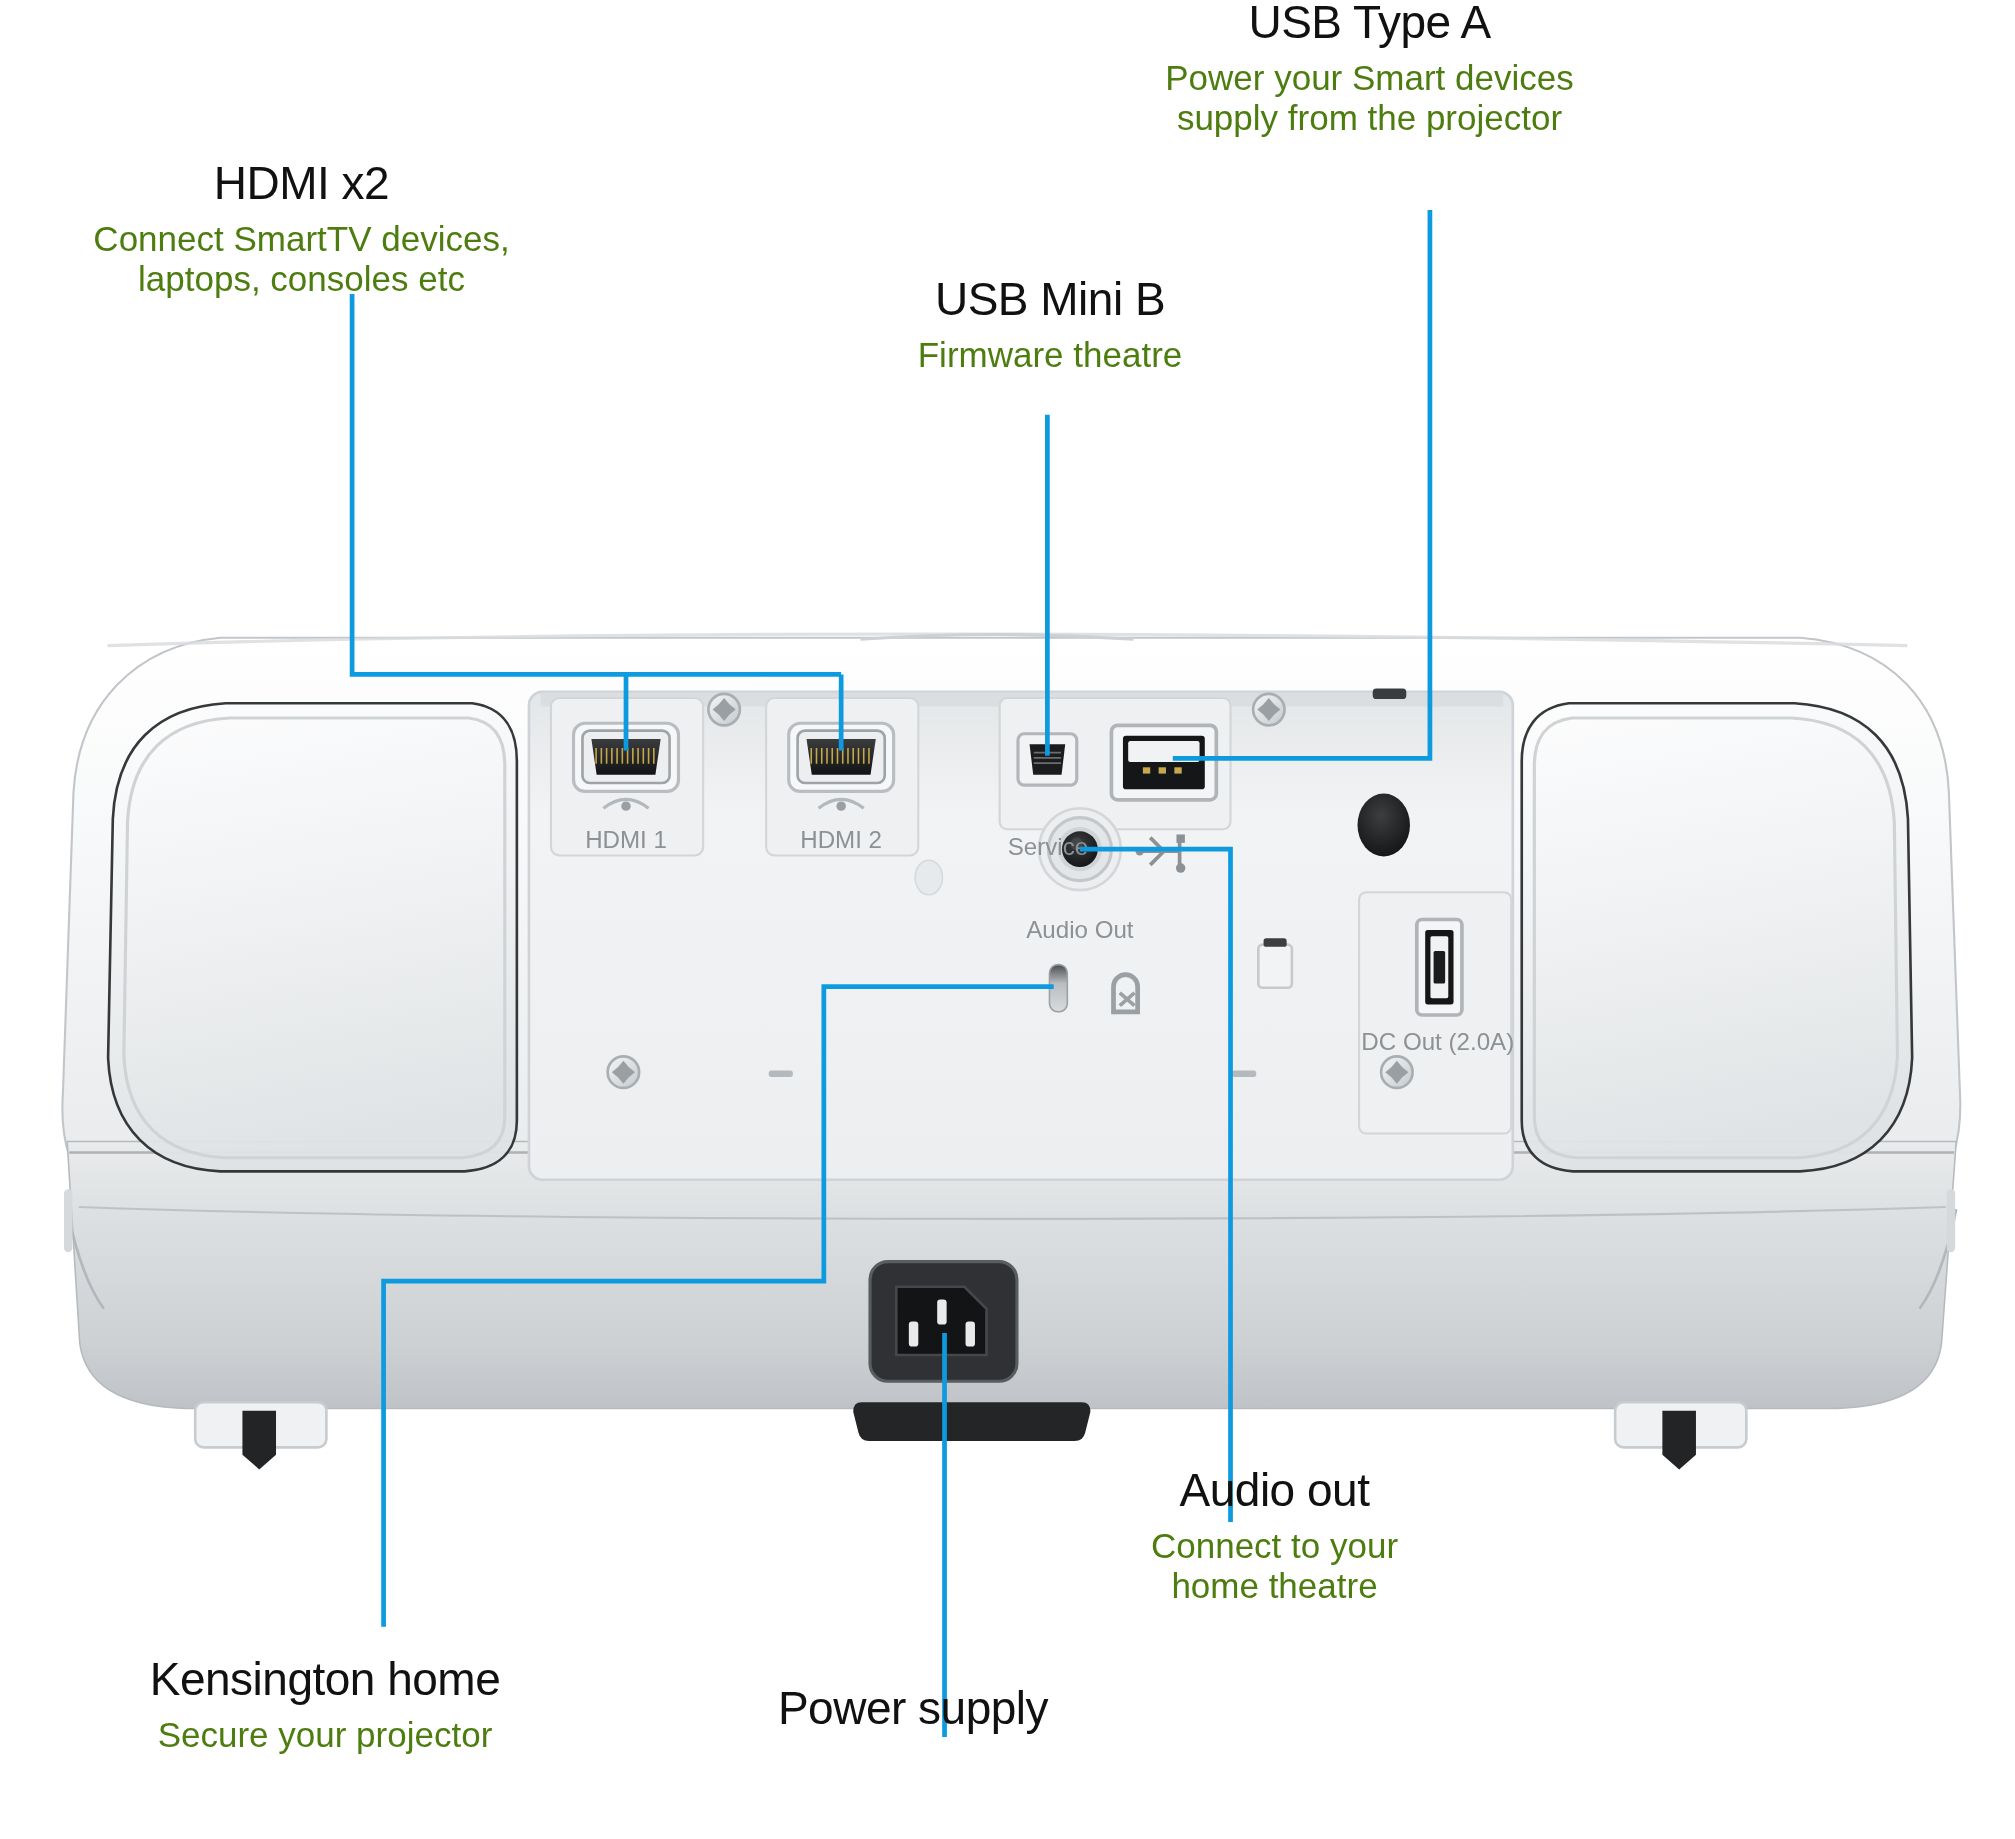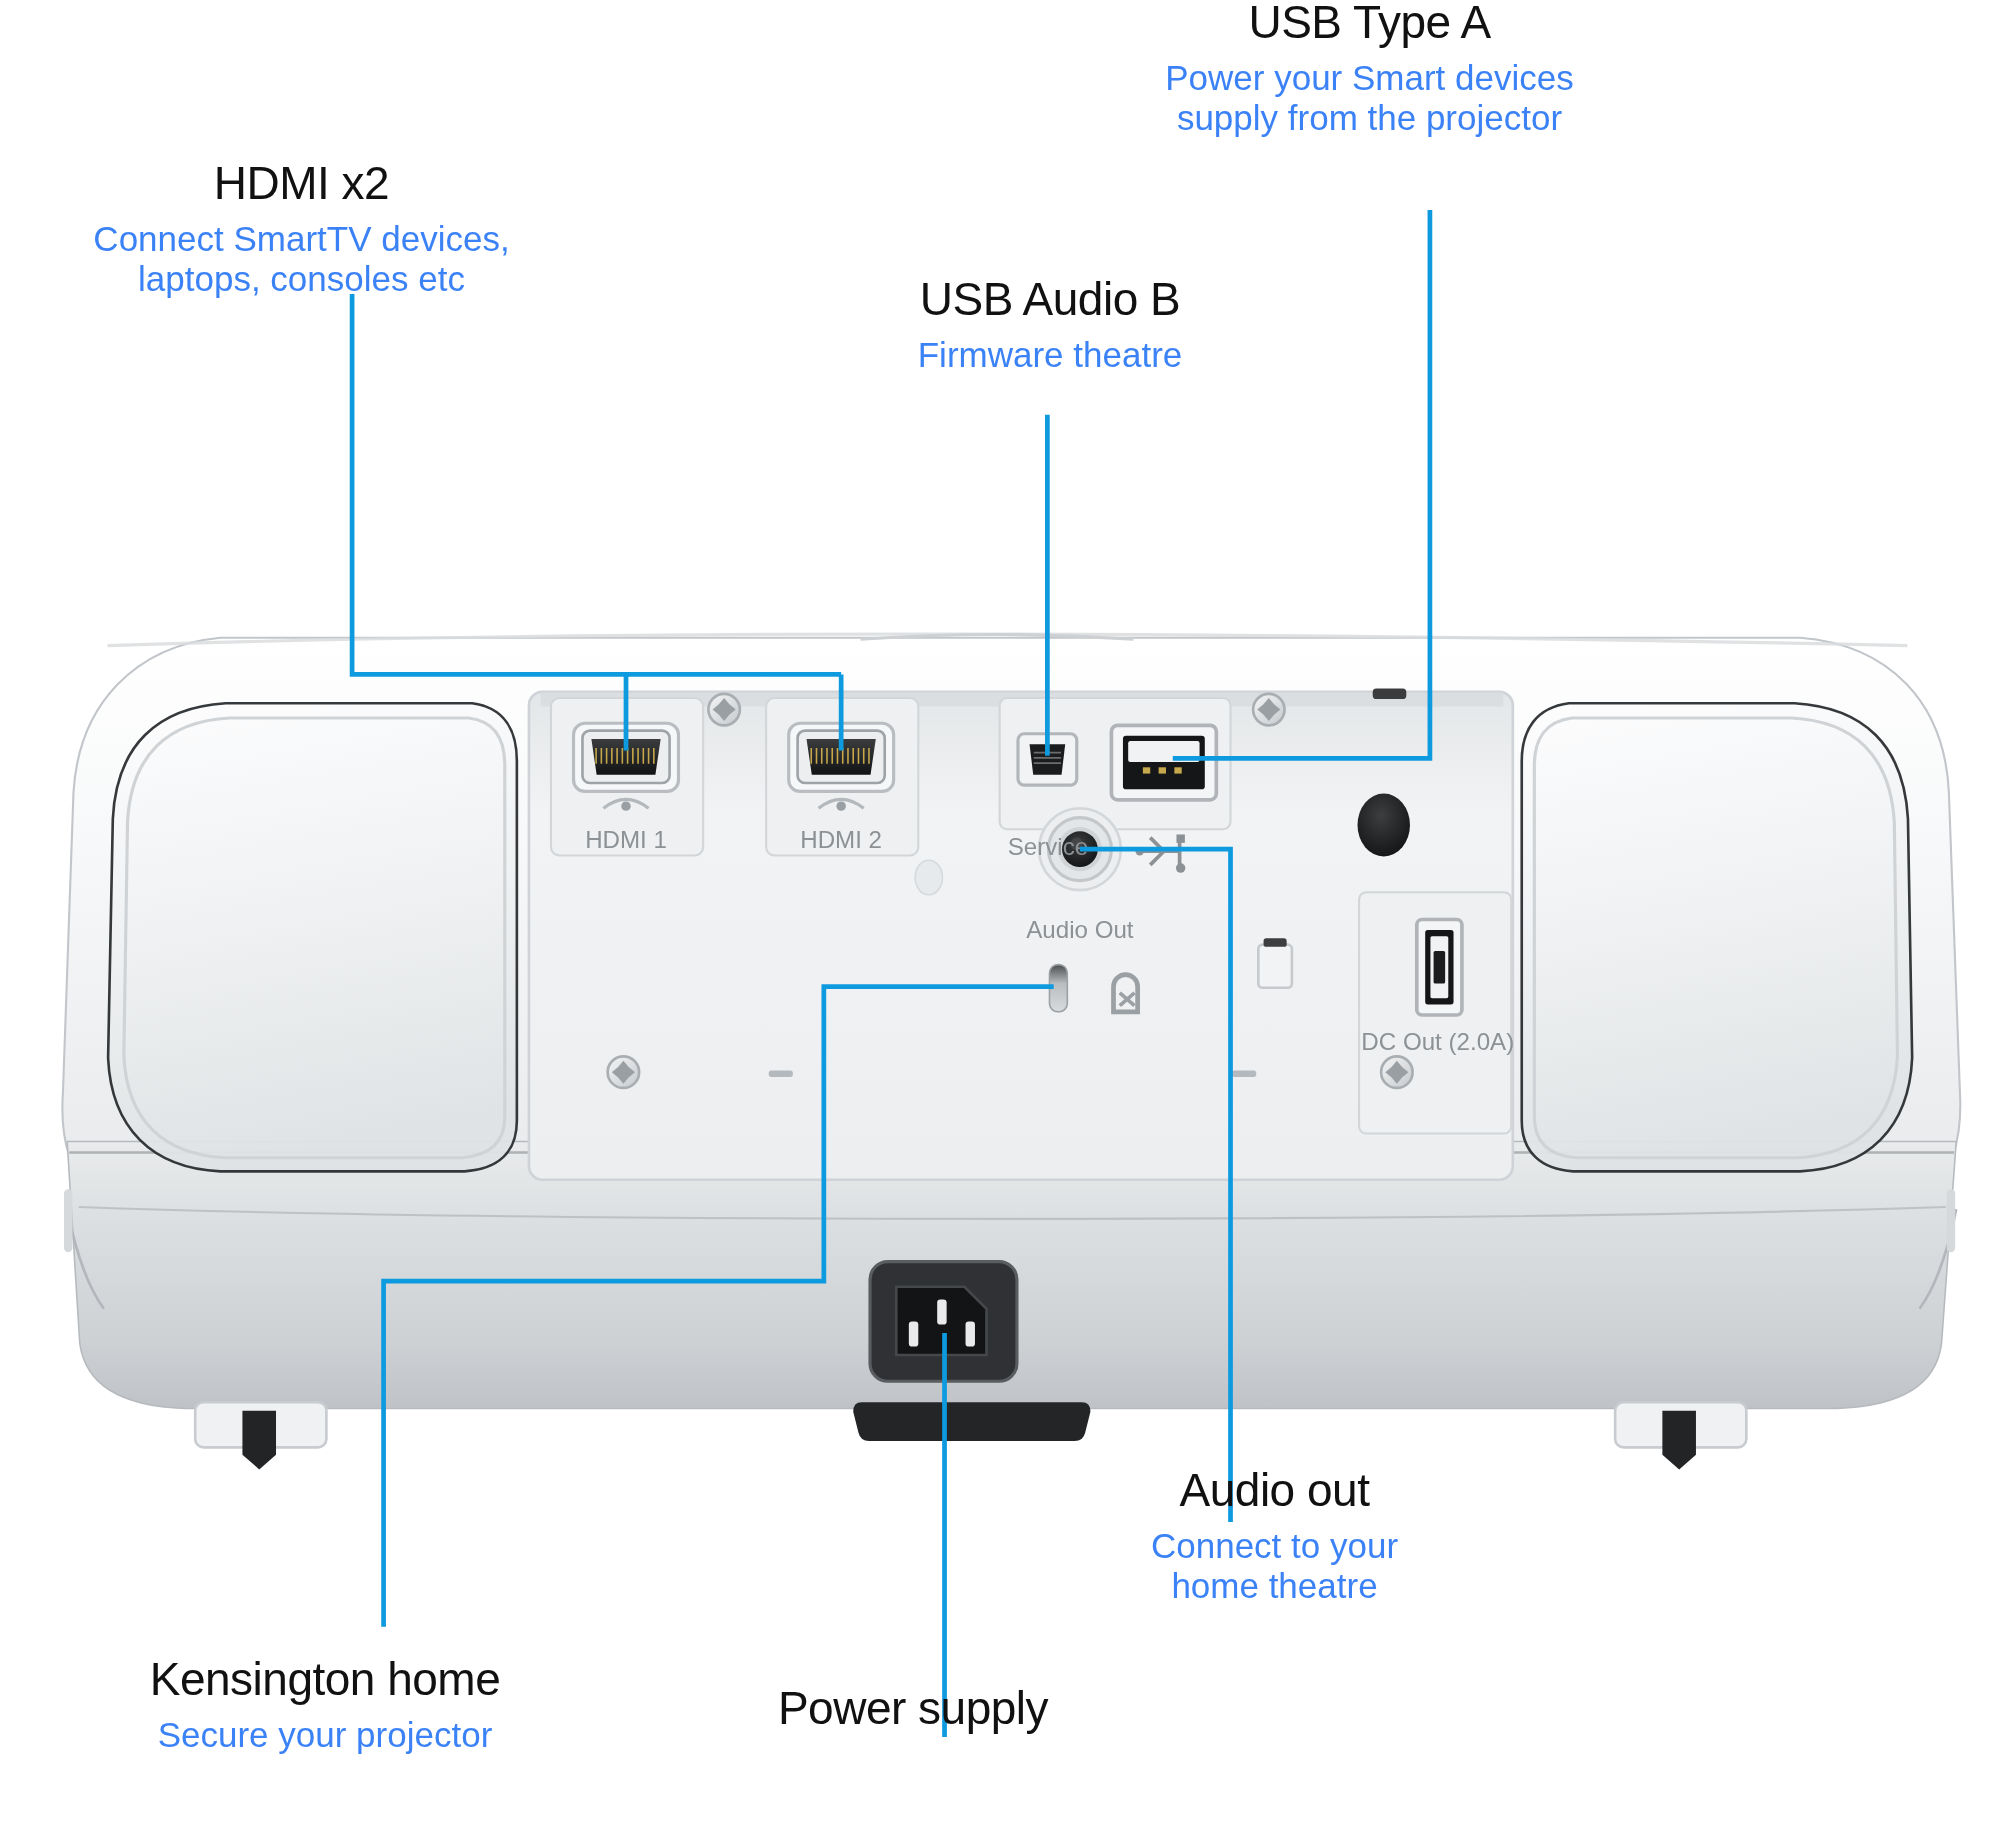--- a/index.html
+++ b/index.html
@@ -7,21 +7,21 @@
     width:2015px;height:1840px;position:relative;overflow:hidden;
     font-family:"Liberation Sans","DejaVu Sans",sans-serif;
     color:#0e0e0e;
     -webkit-font-smoothing:antialiased;
   }
   .stage{position:absolute;inset:0;}
 
   
   .callout{position:absolute;text-align:center;line-height:1.16;}
   .callout .ttl{font-size:46px;font-weight:400;letter-spacing:-0.5px;color:#111;white-space:nowrap;}
-  .callout .sub{font-size:35px;font-weight:400;color:#3b82f6;margin-top:8.4px;}
+  .callout .sub{font-size:35px;font-weight:400;color:#4d7c0f;margin-top:8.4px;}
   .callout .sub span{display:block;white-space:nowrap;}
 
   #co-hdmi   {left:31.5px;  top:157px;  width:540px;}
   #co-usbmini{left:819px;top:273px;  width:462px;}
   #co-usba   {left:1065px;top:-4.2px;   width:609px;}
   #co-audio  {left:1049px;top:1464px; width:451px;}
   #co-kens   {left:94px; top:1653px; width:462px;}
   #co-power  {left:619px;top:1682px; width:588px;}
 
   
@@ -308,21 +308,21 @@
 
   <div class="callout" id="co-hdmi">
     <div class="ttl">HDMI x2</div>
     <div class="sub">
       <span>Connect SmartTV devices,</span>
       <span>laptops, consoles etc</span>
     </div>
   </div>
 
   <div class="callout" id="co-usbmini">
-    <div class="ttl">USB Audio B</div>
+    <div class="ttl">USB Mini B</div>
     <div class="sub">
       <span>Firmware theatre</span>
     </div>
   </div>
 
   <div class="callout" id="co-usba">
     <div class="ttl">USB Type A</div>
     <div class="sub">
       <span>Power your Smart devices</span>
       <span>supply from the projector</span>

